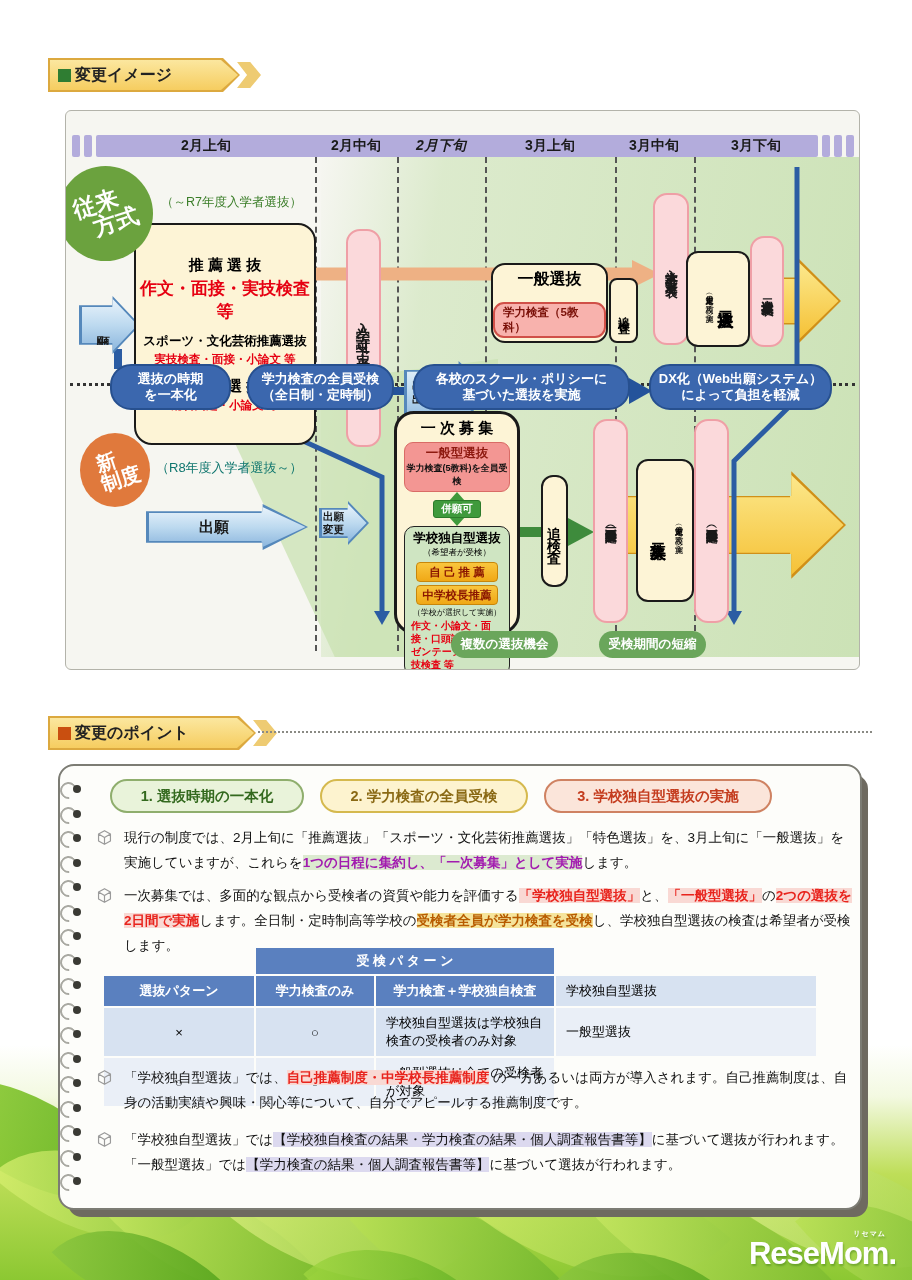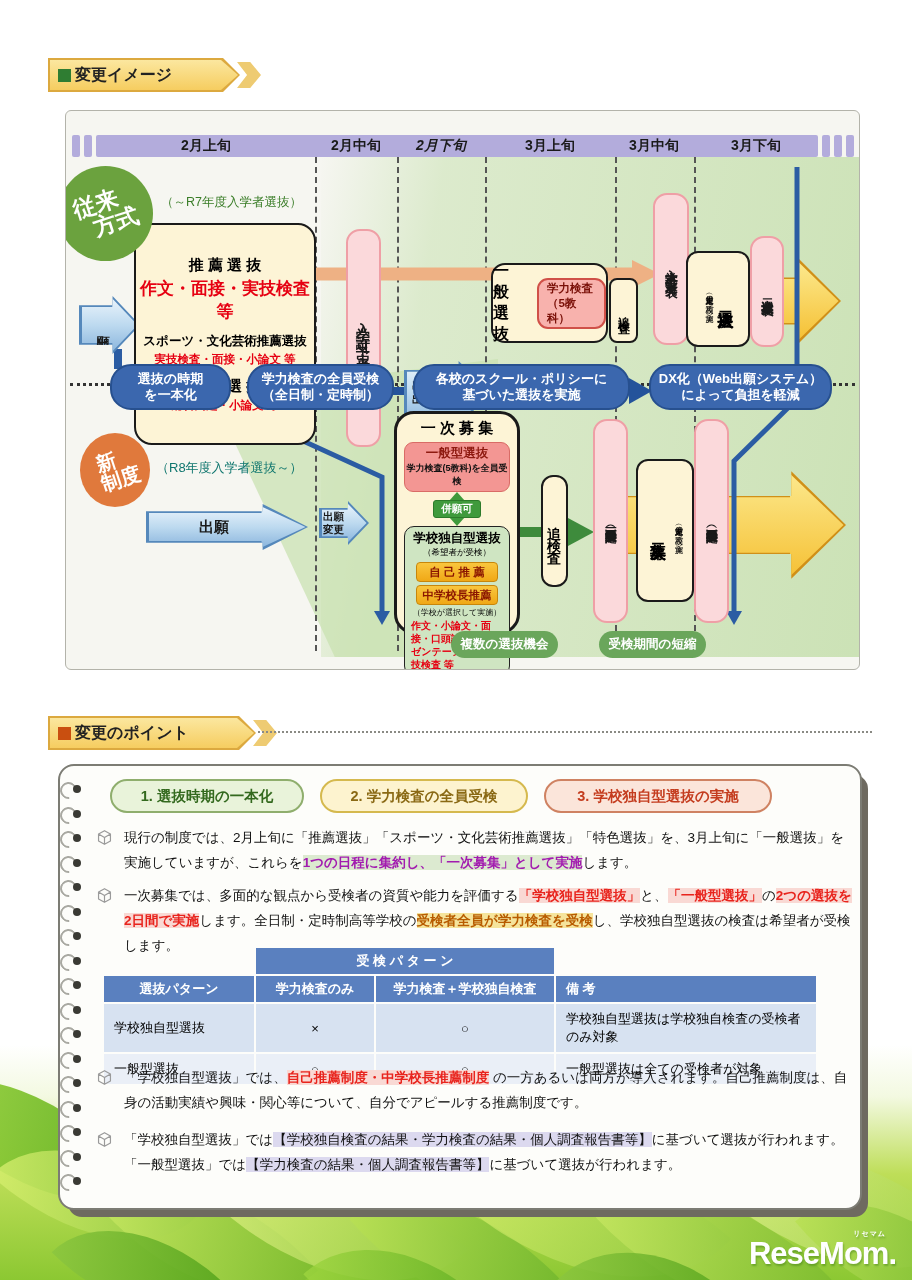--- a/index.html
+++ b/index.html
@@ -206,21 +206,21 @@
   <div class="abs pinkv vt" style="left:280px;top:118px;width:31px;height:214px;font-size:14px;letter-spacing:6px;">入学許可予定者通知</div>
 
   <div class="parrow" style="left:338px;top:250px;width:88px;height:64px;--clip:polygon(0 14%,62% 14%,62% 0,100% 50%,62% 100%,62% 86%,0 86%);background:#5588bb;">
     <div class="in"></div>
     <div class="lbl" style="flex-direction:column;font-size:11px;line-height:1.25;align-items:flex-start;padding-left:8px;">
       <div>出願・</div>
       <div>出願変更</div>
     </div>
   </div>
 
-  <div class="abs creambox" style="left:425px;top:152px;width:113px;height:76px;border-radius:14px;display:flex;flex-direction:row;align-items:center;justify-content:center;gap:12px;">
+  <div class="abs creambox" style="left:425px;top:152px;width:113px;height:76px;border-radius:14px;display:flex;flex-direction:column;align-items:center;justify-content:center;gap:12px;">
     <div style="font-weight:bold;font-size:16px;">一般選抜</div>
     <div style="background:#f8b2ad;border:2px solid #d05048;border-radius:11px;padding:1px 8px;font-weight:bold;font-size:11.5px;color:#7a1008;">学力検査（5教科）</div>
   </div>
 
   <div class="abs creambox vt" style="left:543px;top:167px;width:25px;height:61px;border-width:2px;border-radius:8px;display:flex;align-items:center;justify-content:center;font-weight:bold;font-size:12px;letter-spacing:3px;">追検査</div>
 
   <div class="abs pinkv vt" style="left:587px;top:82px;width:32px;height:148px;font-size:12.5px;letter-spacing:2px;">入学許可予定者発表</div>
 
   <div class="abs creambox" style="left:620px;top:140px;width:60px;height:92px;border-radius:12px;display:flex;align-items:center;justify-content:center;gap:1px;">
     <div class="vt" style="font-size:8px;width:13px;">（定員未充足の高校で実施）</div>
@@ -407,21 +407,20 @@
   <span class="ptxt"><span class="seg-n">一次募集では、多面的な観点から受検者の資質や能力を評価する</span><span class="seg-r">「学校独自型選抜」</span><span class="seg-n">と、</span><span class="seg-r">「一般型選抜」</span><span class="seg-n">の</span><span class="seg-r">2つの選抜を2日間で実施</span><span class="seg-n">します。全日制・定時制高等学校の</span><span class="seg-o">受検者全員が学力検査を受検</span><span class="seg-n">し、学校独自型選抜の検査は希望者が受検します。</span></span>
 </div>
 
 <div id="seltable">
   <div class="blank"></div>
   <div class="hc span2">受 検 パ タ ー ン</div>
   <div class="blank"></div>
   <div class="hc">選抜パターン</div>
   <div class="hc">学力検査のみ</div>
   <div class="hc">学力検査＋学校独自検査</div>
-  <div class="hc" style="justify-content:flex-start;padding-left:10px;">備 考</div>
   <div class="c cl r1">学校独自型選抜</div>
   <div class="c r1">×</div>
   <div class="c r1">○</div>
   <div class="c cl r1">学校独自型選抜は学校独自検査の受検者のみ対象</div>
   <div class="c cl r2">一般型選抜</div>
   <div class="c r2">○</div>
   <div class="c r2">○</div>
   <div class="c cl r2">一般型選抜は全ての受検者が対象</div>
 </div>
 

